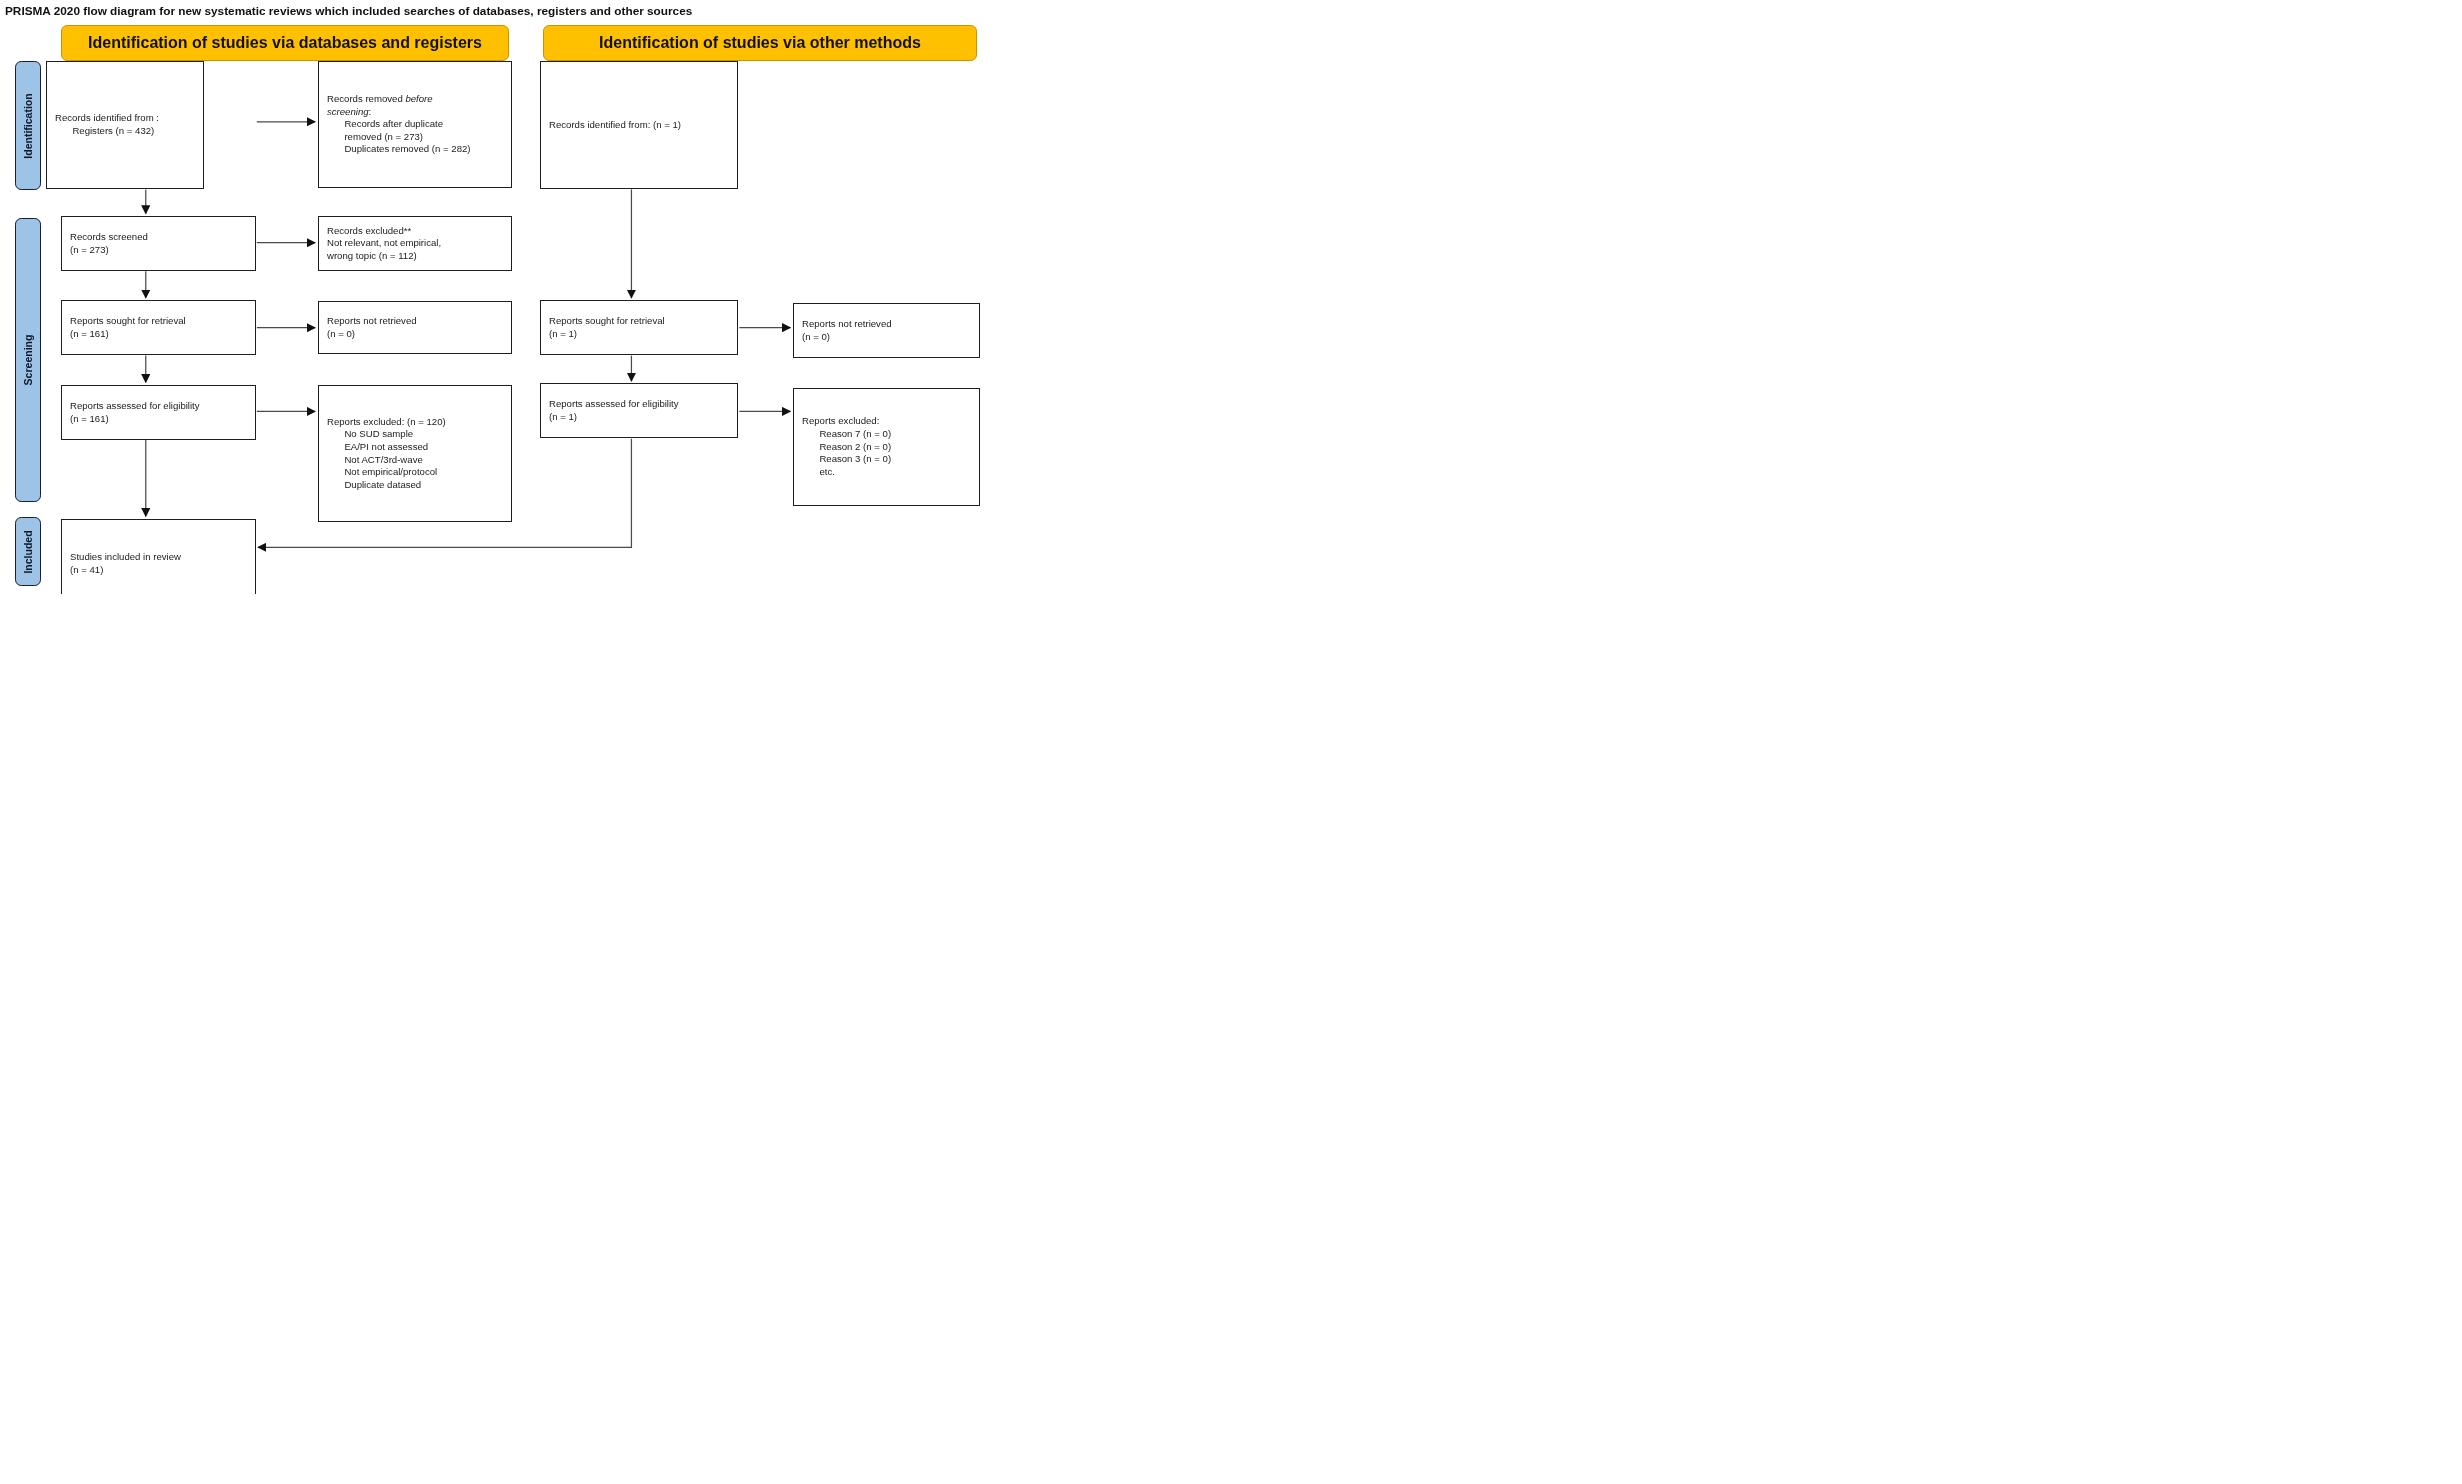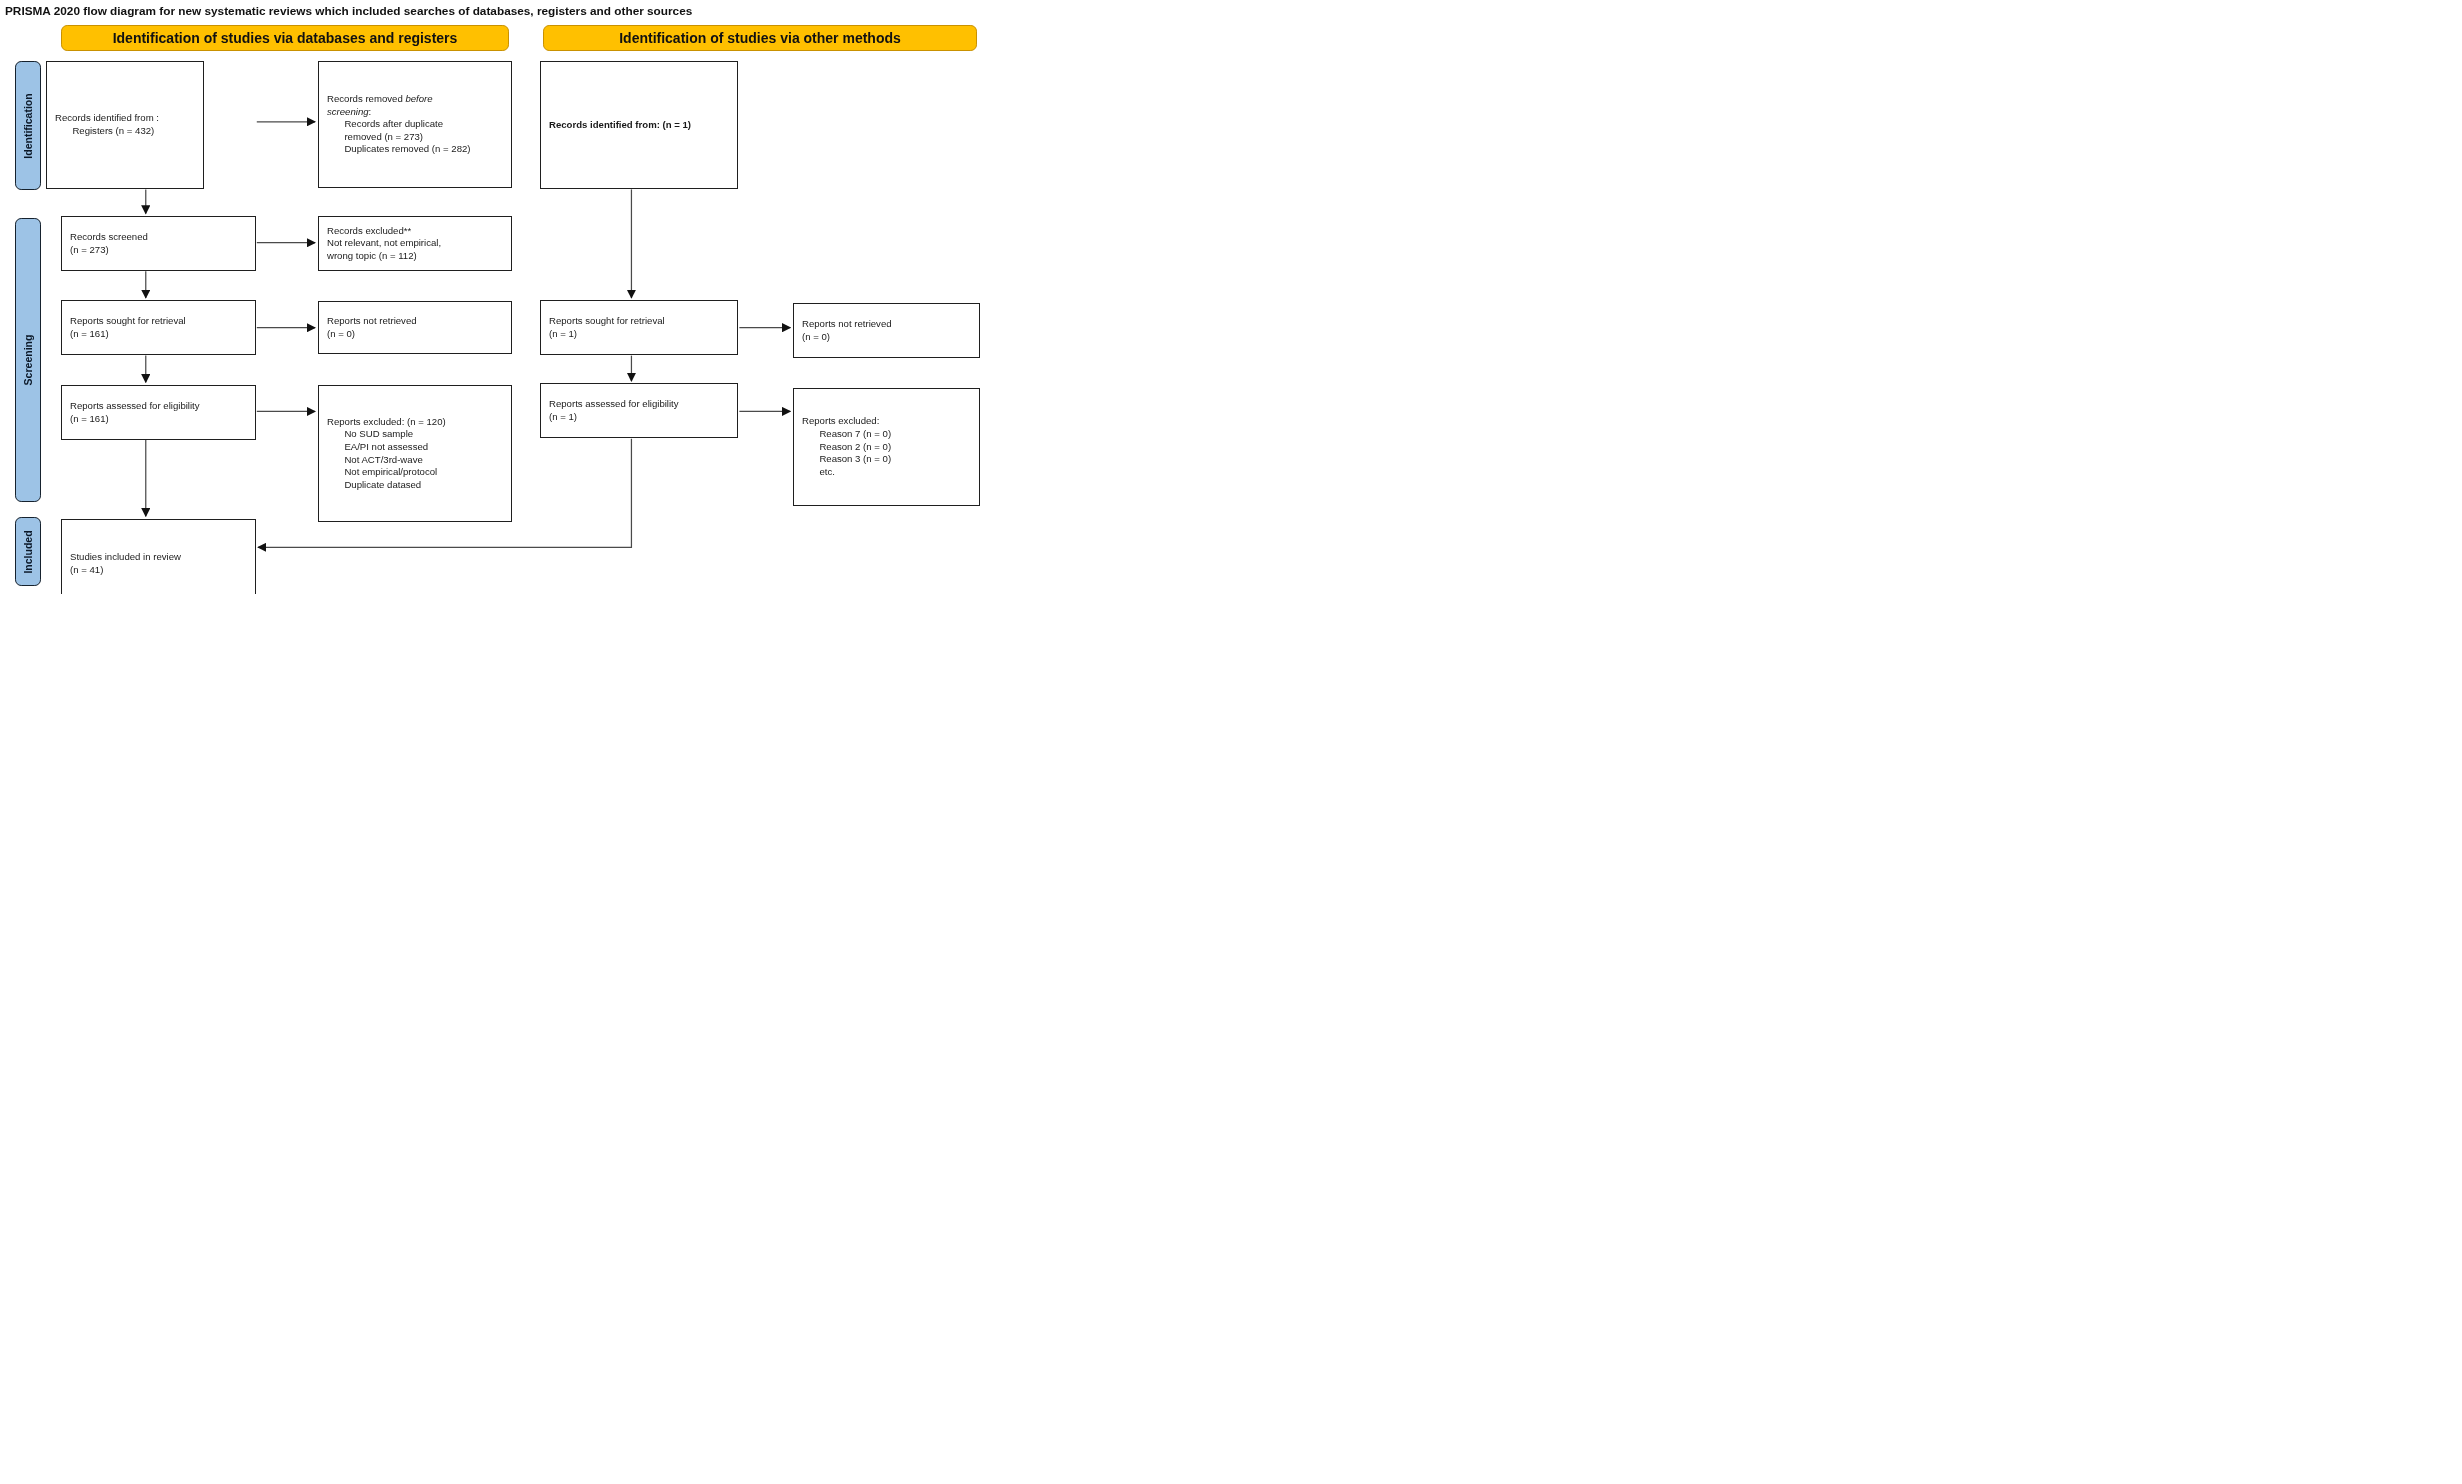--- a/index.html
+++ b/index.html
@@ -4,23 +4,23 @@
 <style>
   :root{
     --header-fill:#FFC000; --header-border:#C99100;
     --stage-fill:#9DC3E6; --stage-border:#16222E;
     --box-border:#1F1F1F; --arrow:#4A4A4A;
   }
   html,body{margin:0;padding:0;background:#fff;}
   body{font-family:"Liberation Sans","DejaVu Sans",sans-serif;color:#1a1a1a;}
   #canvas{position:relative;width:985px;height:594px;background:#fff;overflow:hidden;}
   .page-title{position:absolute;left:5px;top:3.7px;font-size:11.8px;font-weight:bold;color:#111;white-space:nowrap;}
-  .banner{position:absolute;height:26px;background:var(--header-fill);border:1.2px solid var(--header-border);
+  .banner{position:absolute;height:36px;background:var(--header-fill);border:1.2px solid var(--header-border);
     border-radius:6.2px;display:flex;align-items:center;justify-content:center;
-    font-weight:bold;font-size:14px;color:#111;box-sizing:border-box;}
+    font-weight:bold;font-size:16px;color:#111;box-sizing:border-box;}
   .stage{position:absolute;width:26px;background:var(--stage-fill);border:1.9px solid var(--stage-border);
     border-radius:6.2px;display:flex;align-items:center;justify-content:center;box-sizing:border-box;}
   .vtext{transform:rotate(-90deg);white-space:nowrap;font-weight:bold;font-size:10.5px;color:#0B1828;}
   .box{position:absolute;background:#fff;border:1.2px solid var(--box-border);box-sizing:border-box;
     display:flex;flex-direction:column;justify-content:center;padding:3.7px 5px 3.7px 8px;
     font-size:9.6px;line-height:1.32;}
   .ln{white-space:nowrap;}
   .indent{padding-left:17.4px;}
   .it{font-style:italic;margin-top:32px;}
   #arrows{position:absolute;left:0;top:0;pointer-events:none;}
@@ -116,21 +116,21 @@
 
   <div class="box" style="left:318px;top:385px;width:194px;height:137px;">
     <div class="ln">Reports excluded: (n = 120)</div>
     <div class="ln indent">No SUD sample</div>
     <div class="ln indent">EA/PI not assessed</div>
     <div class="ln indent">Not ACT/3rd-wave</div>
     <div class="ln indent">Not empirical/protocol</div>
     <div class="ln indent">Duplicate datased</div>
   </div>
 
-  <div class="box" style="left:540px;top:61px;width:198px;height:128px;font-weight:bold;">
+  <div class="box" style="left:540px;top:61px;width:198px;height:128px;">
     <div class="ln">Records identified from: (n = 1)</div>
   </div>
 
   <div class="box" style="left:540px;top:300px;width:198px;height:55px;">
     <div class="ln">Reports sought for retrieval</div>
     <div class="ln">(n = 1)</div>
   </div>
 
   <div class="box" style="left:540px;top:383px;width:198px;height:55px;">
     <div class="ln">Reports assessed for eligibility</div>

